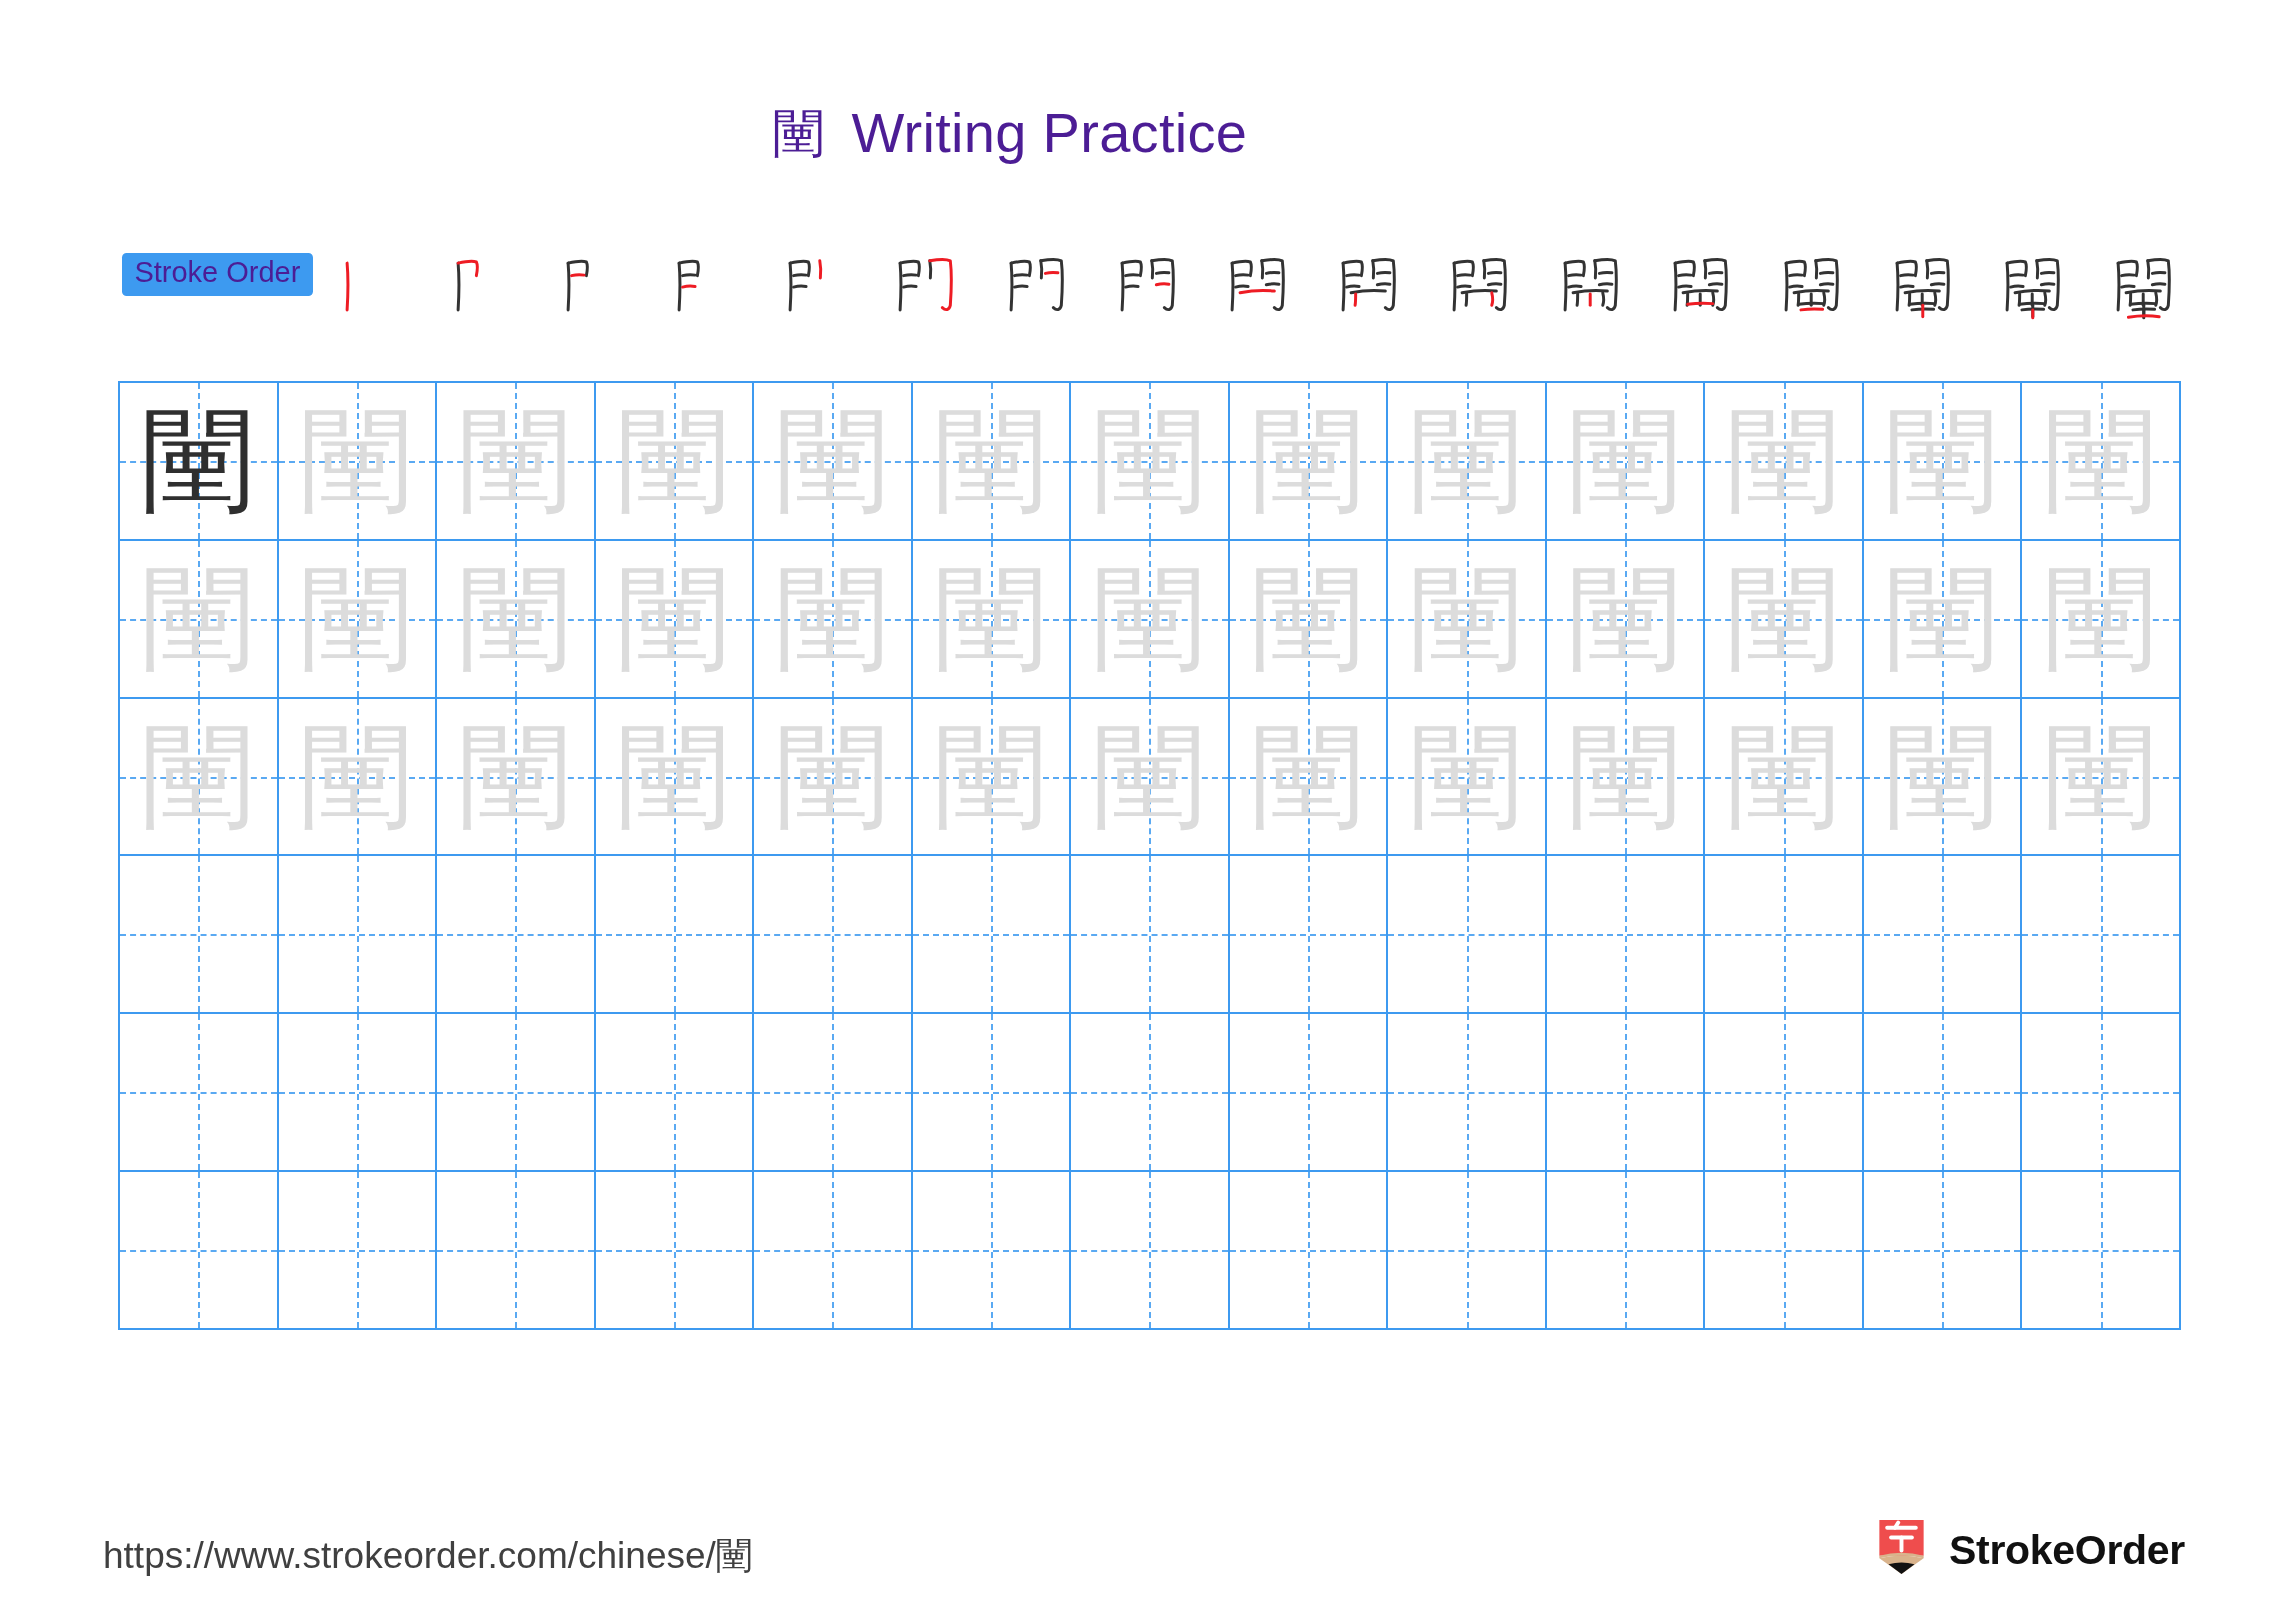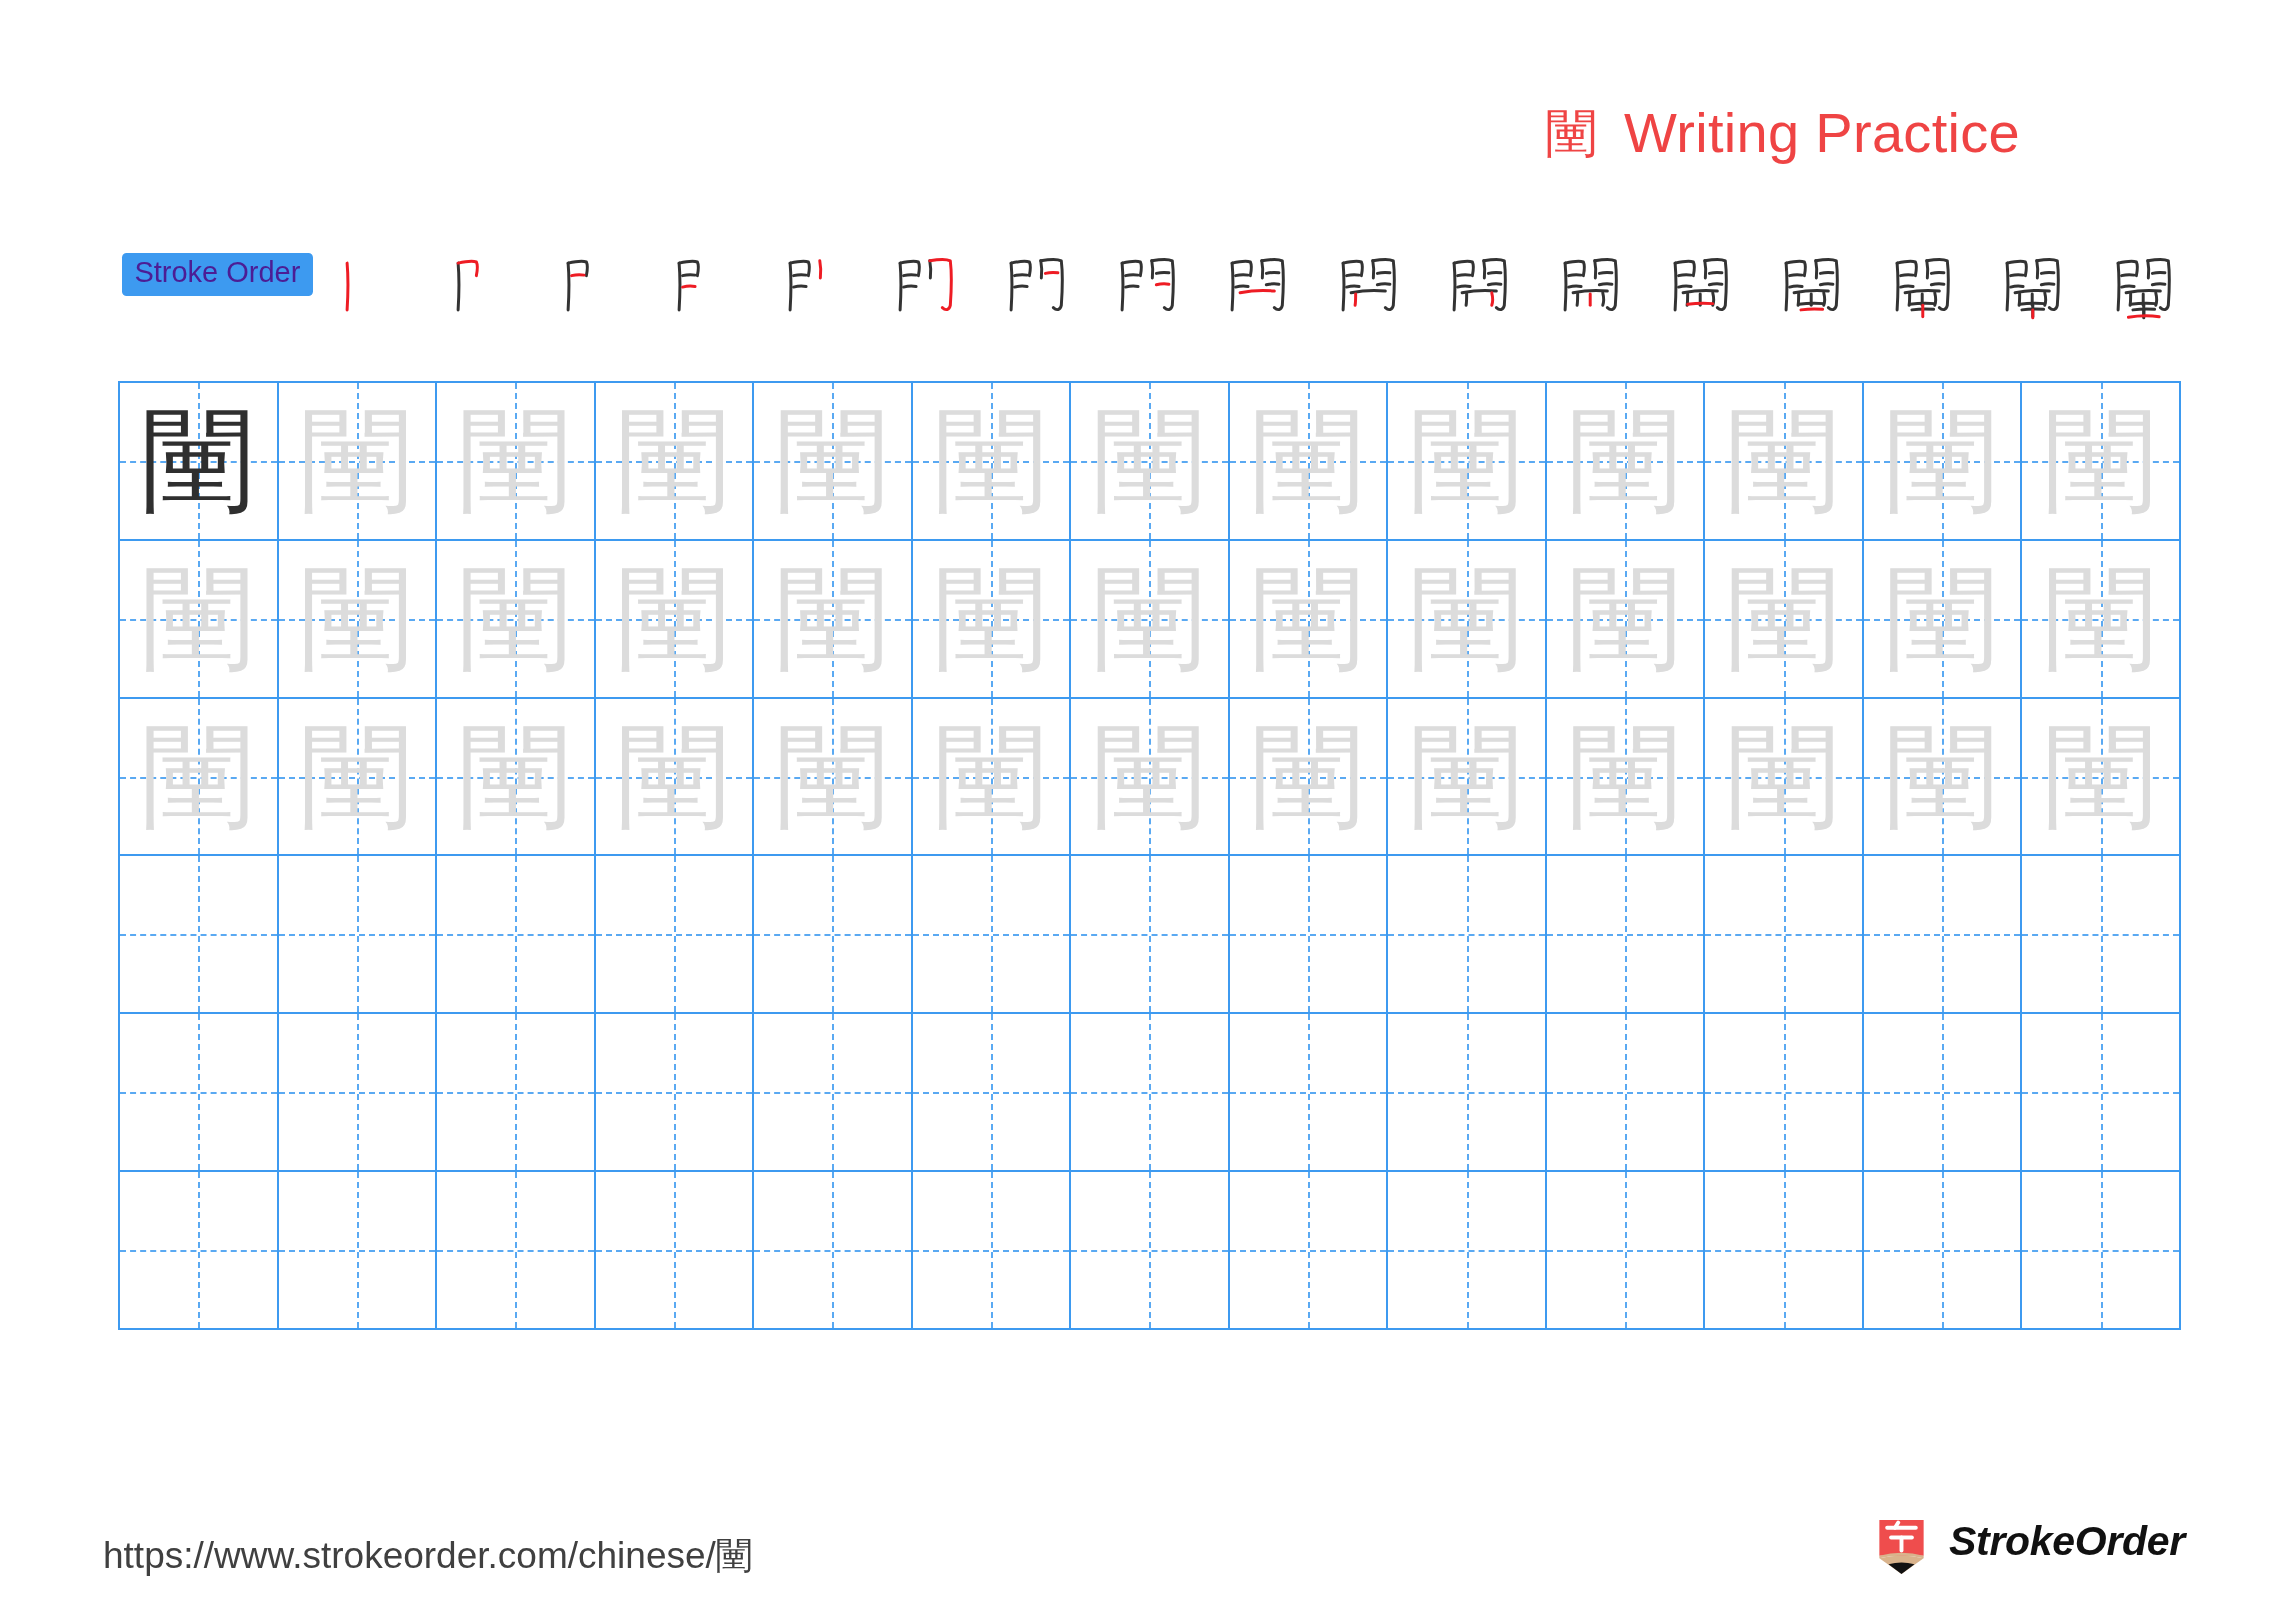--- a/index.html
+++ b/index.html
@@ -14,22 +14,22 @@
     font-family: "Liberation Sans", sans-serif;
     overflow: hidden;
   }
 
   
   #title {
     position: absolute;
     left: 0;
     top: 99px;
     width: 2020px;
-    text-align: right;
-    color: #ef4444;
+    text-align: center;
+    color: #4c1d95;
     font-size: 56px;
     font-weight: 400;
     letter-spacing: 0.3px;
     white-space: nowrap;
   }
   #title .title-char {
     font-family: "DejaVu Sans", sans-serif;
     font-size: 52px;
     vertical-align: 1.3px;
     margin-right: 10.5px;
@@ -147,23 +147,22 @@
     white-space: nowrap;
   }
   #footer-url .url-char {
     font-family: "DejaVu Sans", sans-serif;
   }
   #brand {
     position: absolute;
     right: 110px;
     top: 1518px;
     display: flex;
-    align-items: flex-start;
+    align-items: flex-end;
     gap: 24px;
-    font-style: italic;
   }
   #brand-logo {
     width: 47px;
     height: 56px;
     position: relative;
     flex: none;
   }
   #brand-name {
     color: #111111;
     font-size: 41px;

